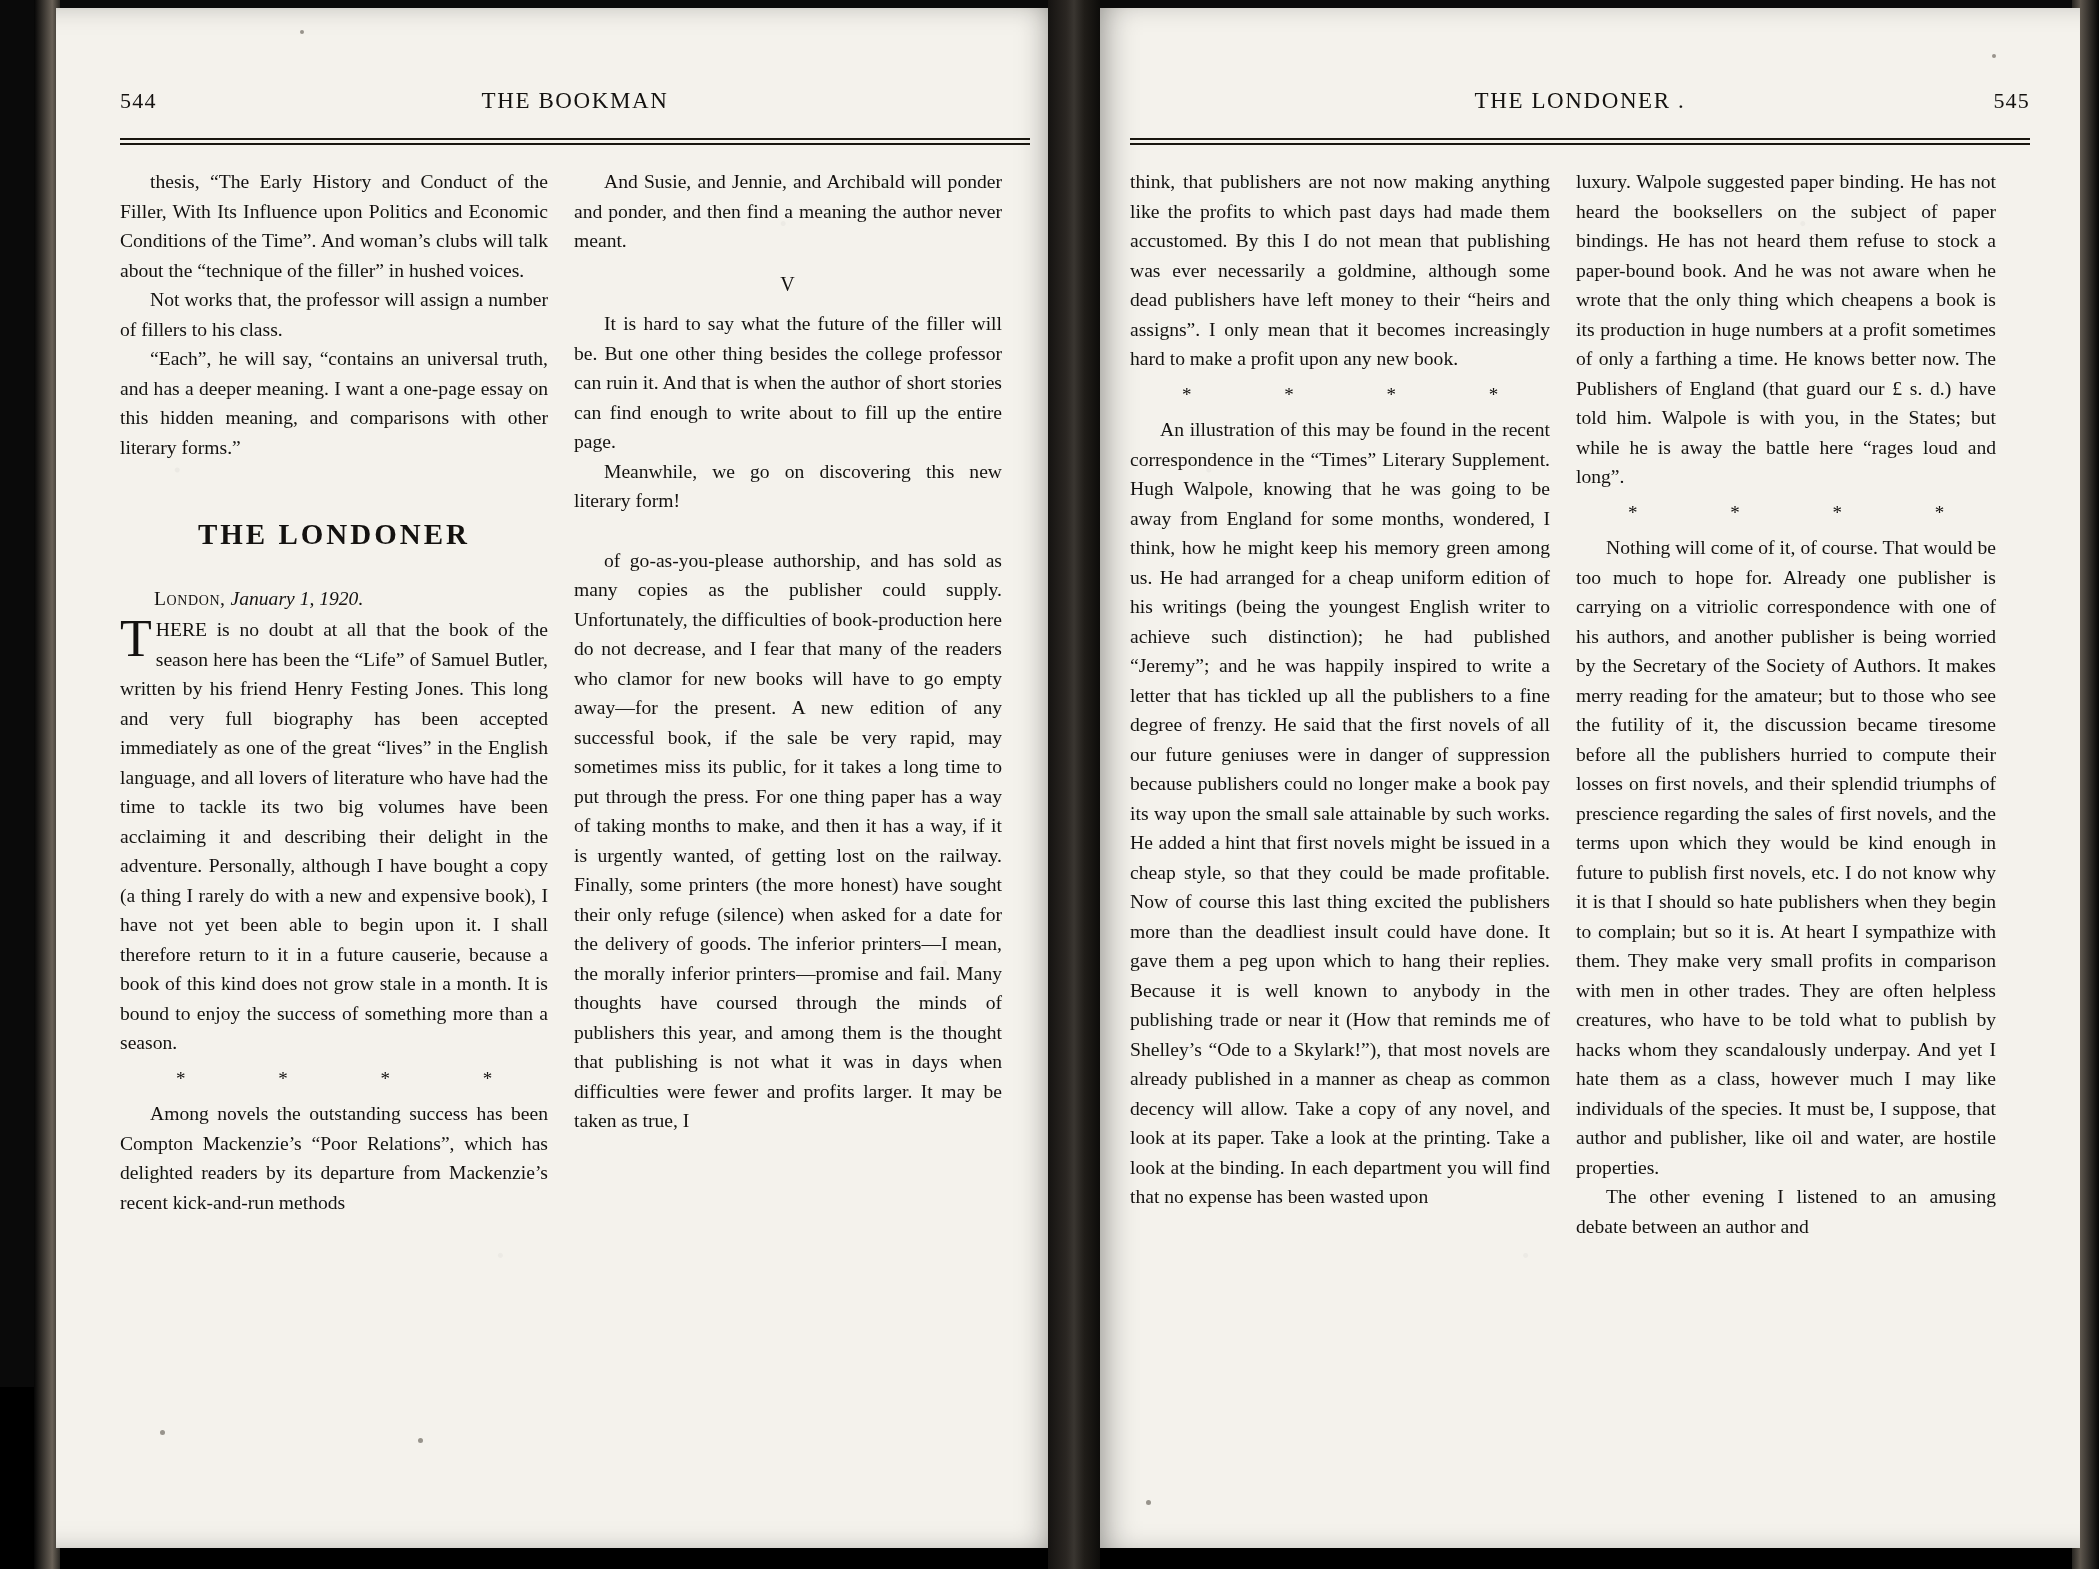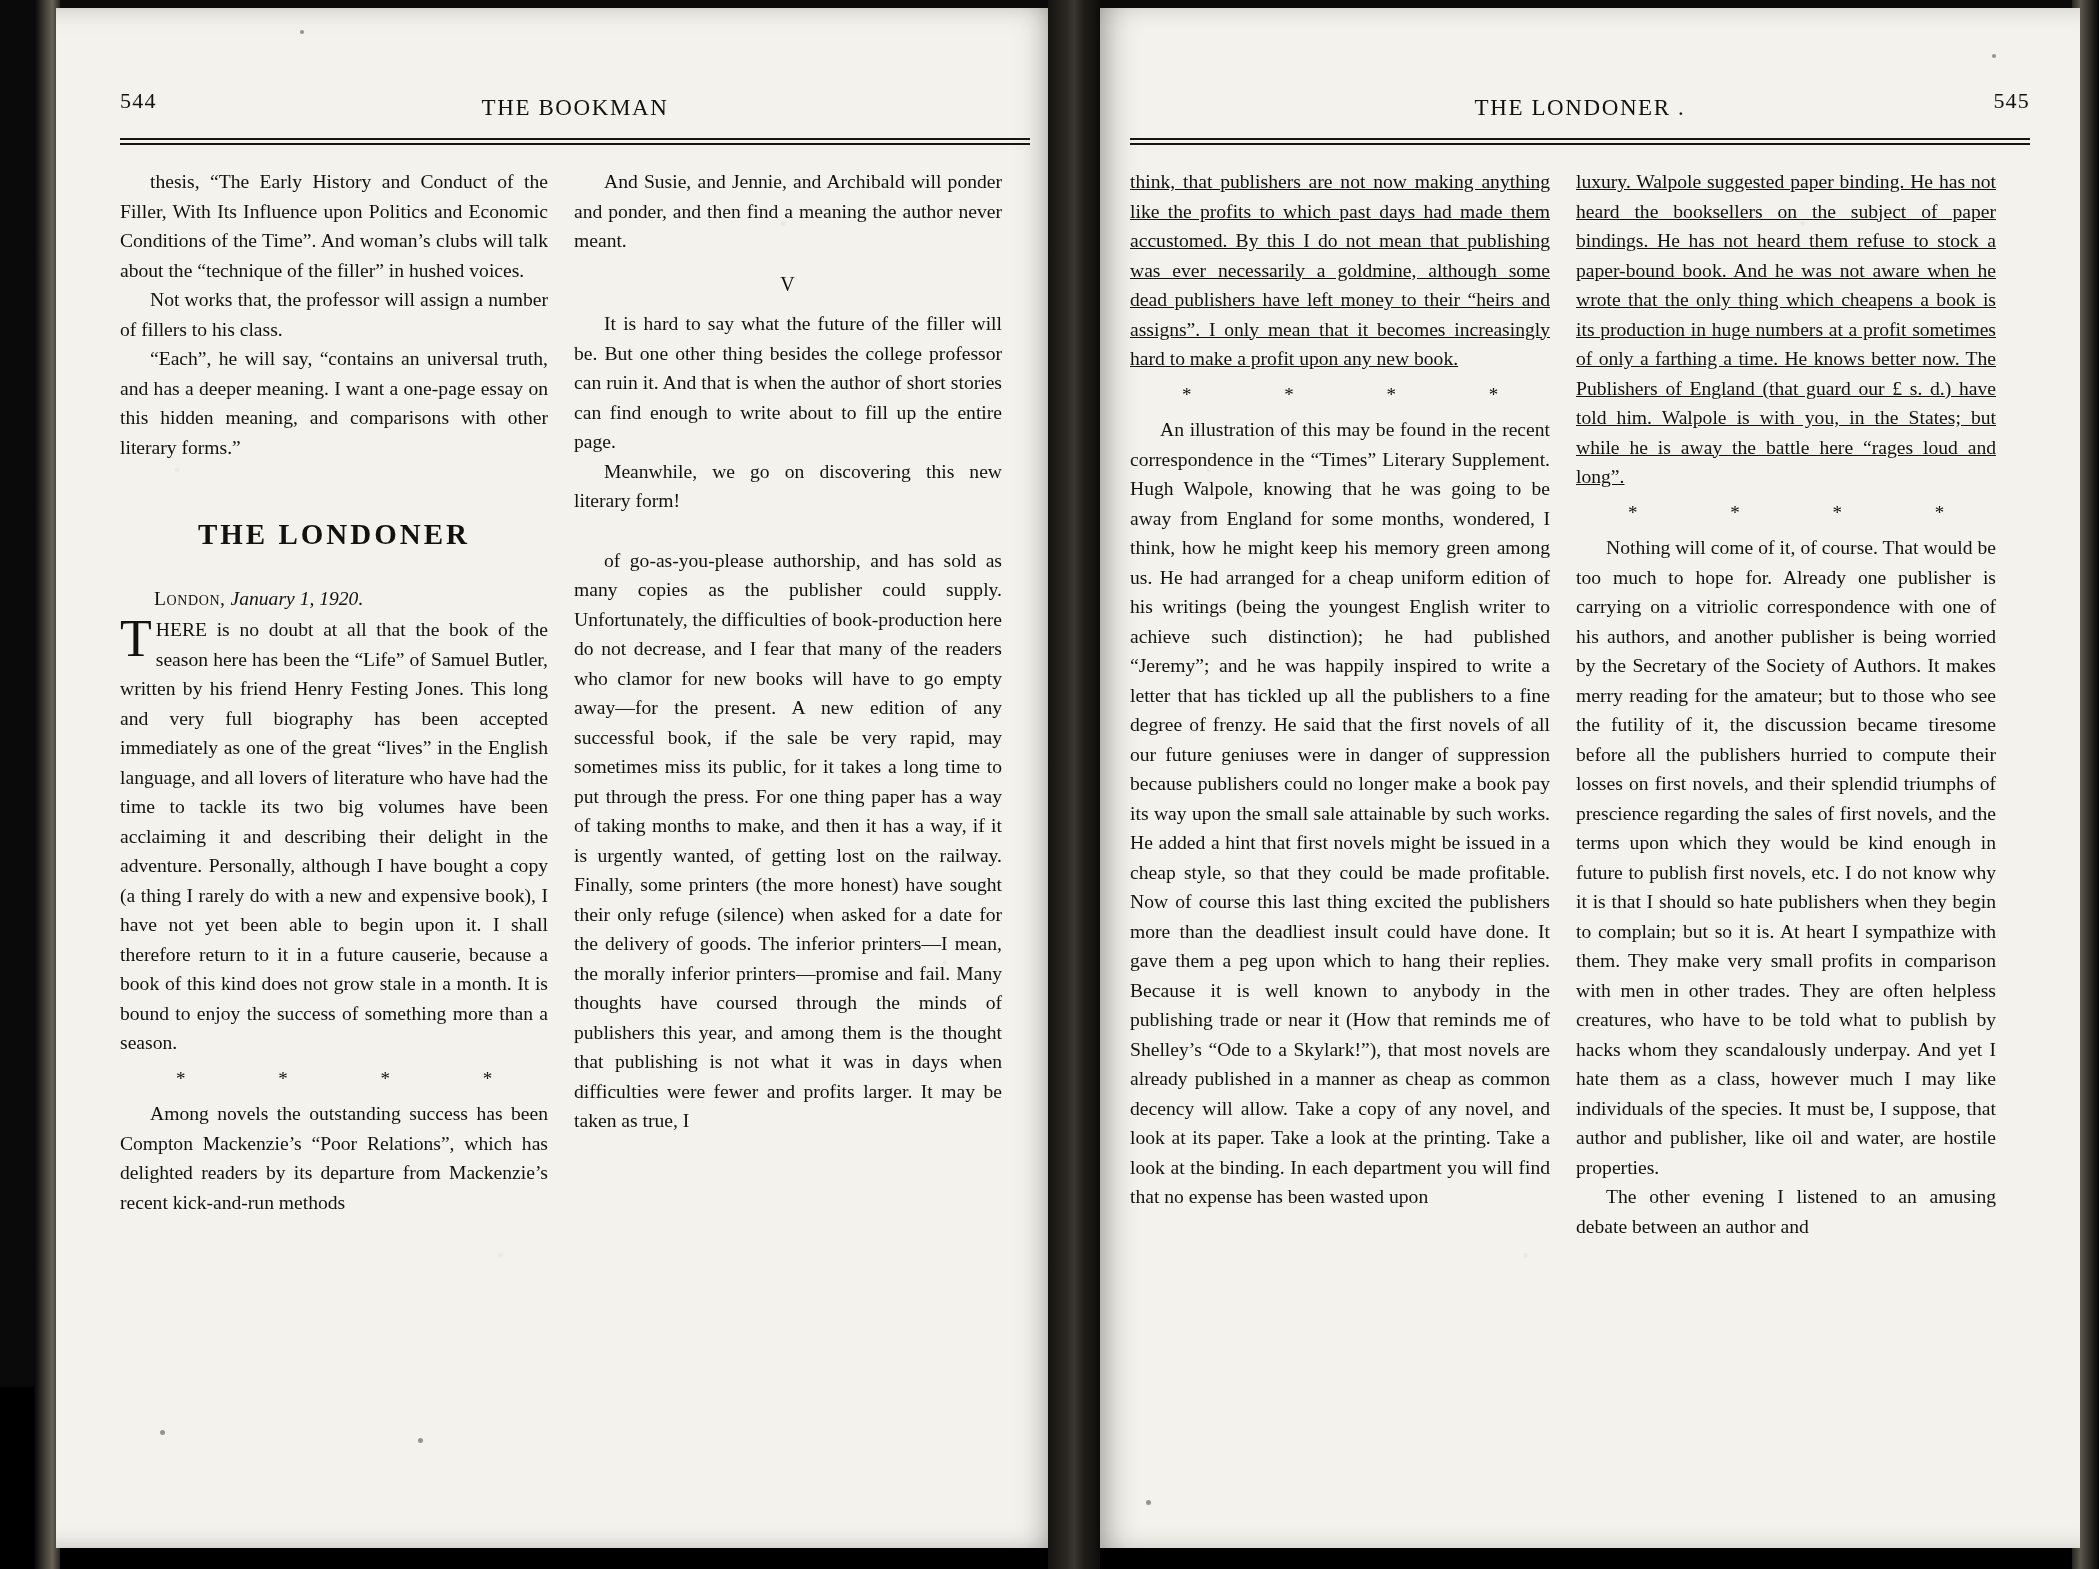--- a/index.html
+++ b/index.html
@@ -78,21 +78,20 @@
     font-size: 22px;
     font-family: "Liberation Serif", serif;
   }
   .running-head .title {
     position: absolute;
     top: 8px;
     width: 100%;
     text-align: center;
     font-size: 23px;
     letter-spacing: 1.6px;
-    margin-top: 7px;
   }
   .left .running-head .folio { left: 0; }
   .right .running-head .folio { right: 0; }
 
   .rule-double {
     margin-top: 4px;
     border-top: 2px solid #19160f;
     border-bottom: 2px solid #19160f;
     height: 3px;
   }
@@ -109,21 +108,21 @@
     text-align: justify;
     text-justify: inter-word;
     hyphens: manual;
   }
   .right .col { width: 420px; }
 
   p {
     margin: 0 0 0 0;
     text-indent: 30px;
   }
-  p.noindent { text-indent: 0; text-decoration: underline; }
+  p.noindent { text-indent: 0; }
 
   .stars {
     text-align: center;
     letter-spacing: 44px;
     font-size: 19px;
     margin: 6px 0 6px 0;
     text-indent: 0;
     padding-left: 44px;
   }
 

